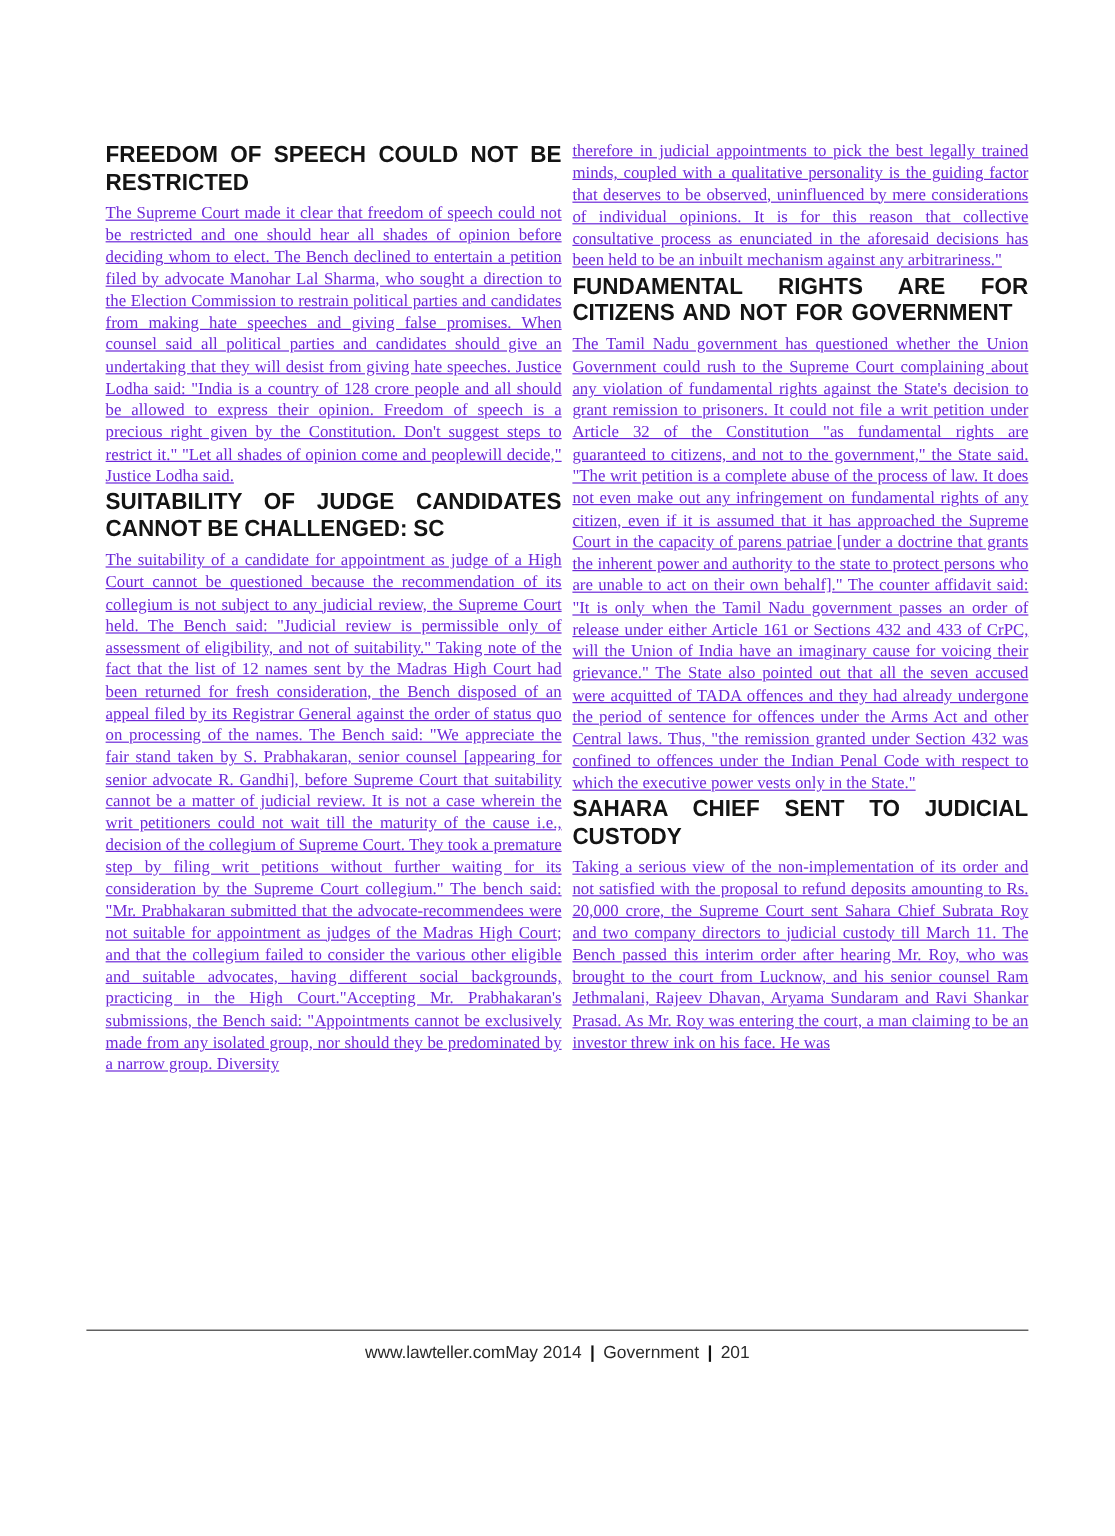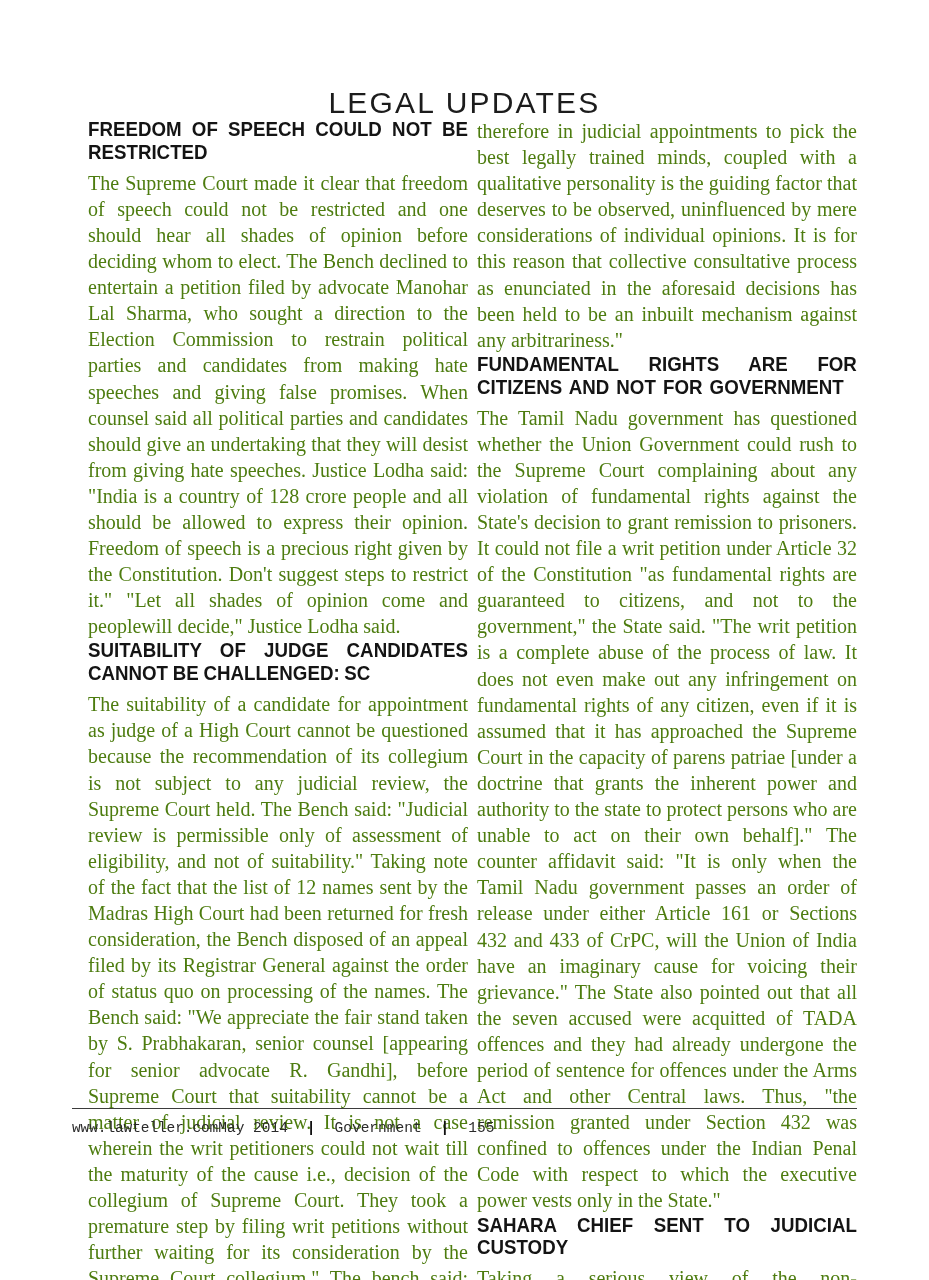--- a/index.html
+++ b/index.html
@@ -66,67 +66,65 @@
   h2.section-head.justified-head {
     text-align: justify;
   }
   h2.section-head.spaced {
     word-spacing: 2px;
   }
   .gap-before { margin-top: 17px; }
 
   p.body-text {
     font-family: "Liberation Serif", "DejaVu Serif", serif;
-    font-size: 20px;
+    font-size: 14px;
     line-height: 1.305;
-    color: #4d7c0f;
+    color: #6d28d9;
     text-align: justify;
     margin: 0;
     padding: 0;
     hyphens: none;
+    text-decoration: underline;
     -webkit-hyphens: none;
   }
 
   .footer-rule {
     position: absolute;
     left: 72px;
     top: 1108px;
     width: 785px;
     height: 0;
     border-top: 1.6px solid #3b3b3b;
   }
   .footer {
     position: absolute;
     left: 72px;
     top: 1120px;
     width: 785px;
-    font-family: Liberation Mono, monospace;
+    font-family: Liberation Sans, sans-serif;
     font-size: 14.5px;
     color: #2a2a2a;
     display: flex;
-    justify-content: flex-start;
+    justify-content: center;
     align-items: baseline;
   }
   .footer-left { white-space: nowrap; letter-spacing: -0.1px; }
-  .footer-right { white-space: nowrap; display: flex; align-items: baseline; gap: 12px; }
+  .footer-right { white-space: nowrap; display: flex; align-items: baseline; gap: 0; }
   .footer-right span.sep {
     display: inline-block;
     font-weight: bold;
     padding: 0 7px;
     color: #111;
   }
 </style>
 </head>
 <body>
 
 <div class="page">
 
-  <div class="content-area">
-    <h1 class="page-title">LEGAL UPDATES</h1>
-  </div>
 
   <div class="columns">
 
     <div class="col col-left">
 
       <h2 class="section-head justified-head">FREEDOM OF SPEECH COULD NOT BE RESTRICTED</h2>
       <p class="body-text">The Supreme Court made it clear that freedom of speech could not be restricted and one should hear all shades of opinion before deciding whom to elect.  The Bench declined to entertain a petition filed by advocate Manohar Lal Sharma, who sought a direction to the Election Commission to restrain political parties and candidates from making hate speeches and giving false promises. When counsel said all political parties and candidates should give an undertaking that they will desist from giving hate speeches. Justice Lodha said: "India is a country of 128 crore people and all should be allowed to express their opinion. Freedom of speech is a precious right given by the Constitution. Don't suggest steps to restrict it." "Let all shades of opinion come and peoplewill decide," Justice Lodha said.</p>
 
       <h2 class="section-head justified-head gap-before">SUITABILITY OF JUDGE CANDIDATES CANNOT BE CHALLENGED: SC</h2>
       <p class="body-text">The suitability of a candidate for appointment as judge of a High Court cannot be questioned because the recommendation of its collegium is not subject to any judicial review, the Supreme Court held. The Bench said: "Judicial review is permissible only of assessment of eligibility, and not of suitability." Taking note of the fact that the list of 12 names sent by the Madras High Court had been returned for fresh consideration, the Bench disposed of an appeal filed by its Registrar General against the order of status quo on processing of the names. The Bench said: "We appreciate the fair stand taken by S. Prabhakaran, senior counsel [appearing for senior advocate R. Gandhi], before Supreme Court that suitability cannot be a matter of judicial review. It is not a case wherein the writ petitioners could not wait till the maturity of the cause i.e., decision of the collegium of Supreme Court. They took a premature step by filing writ petitions without further waiting for its consideration by the Supreme Court collegium." The bench said: "Mr. Prabhakaran submitted that the advocate-recommendees were not suitable for appointment as judges of the Madras High Court; and that the collegium failed to consider the various other eligible and suitable advocates, having different social backgrounds, practicing in the High Court."Accepting Mr. Prabhakaran's submissions, the Bench said: "Appointments cannot be exclusively made from any isolated group, nor should they be predominated by a narrow group. Diversity</p>
@@ -149,17 +147,17 @@
 
   <div class="footer-rule"></div>
 
   <div class="footer">
     <div class="footer-left">www.lawteller.com</div>
     <div class="footer-right">
       <span>May 2014</span>
       <span class="sep">|</span>
       <span>Government</span>
       <span class="sep">|</span>
-      <span>155</span>
+      <span>201</span>
     </div>
   </div>
 
 </div>
 
 </body></html>

